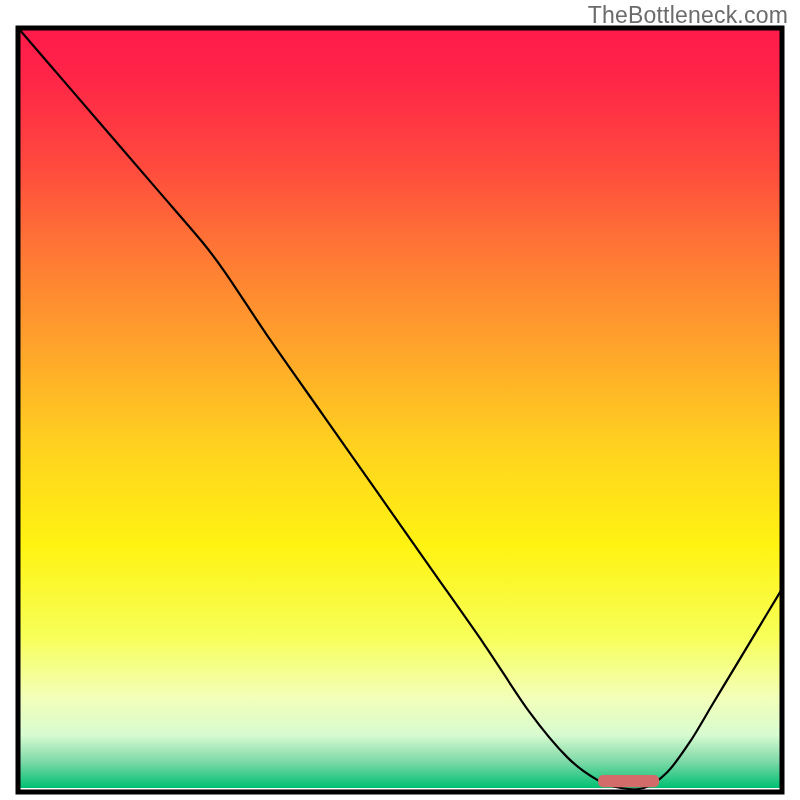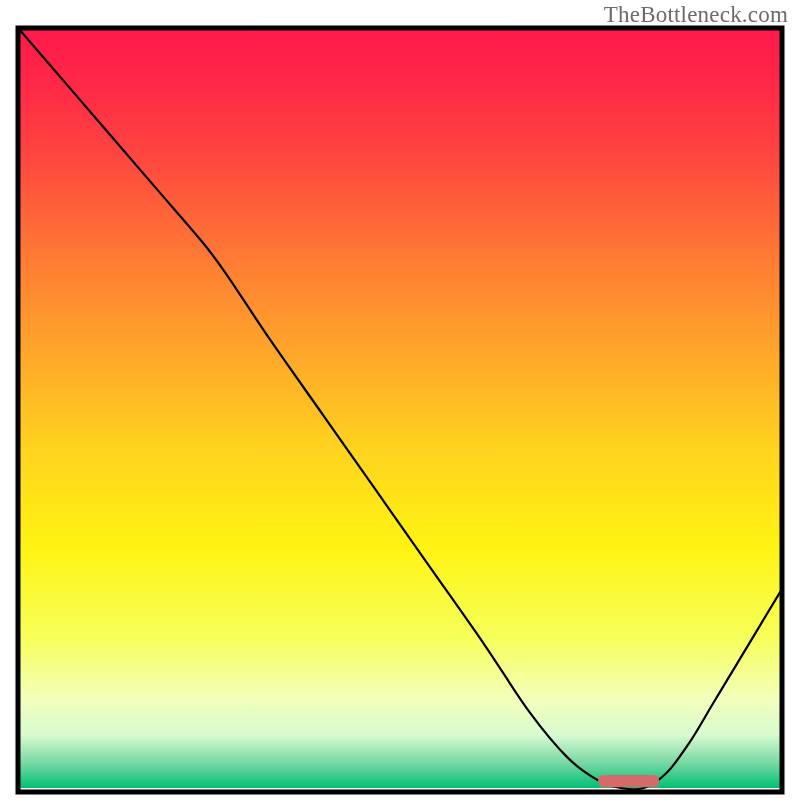--- a/index.html
+++ b/index.html
@@ -8,21 +8,20 @@
     width: 800px;
     height: 800px;
     overflow: hidden;
     background: #fff;
     font-family: Arial, Helvetica, sans-serif;
   }
   .wrap {
     position: relative;
     width: 800px;
     height: 800px;
-    font-family: Liberation Serif, serif;
   }
   .watermark {
     position: absolute;
     top: 2px;
     right: 12px;
     font-size: 23px;
     color: #6b6b6b;
     letter-spacing: 0.2px;
     z-index: 5;
   }

